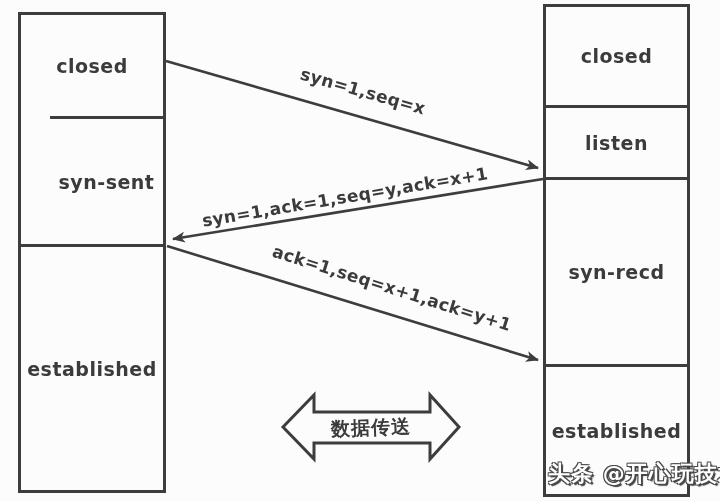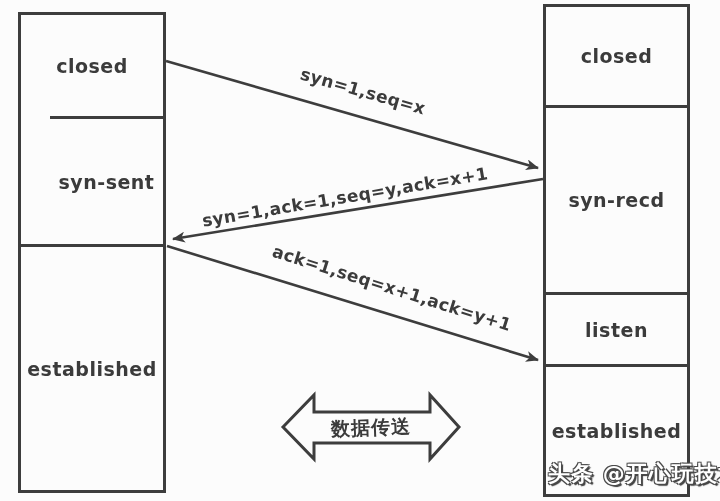--- a/index.html
+++ b/index.html
@@ -107,25 +107,25 @@
     </div>
     <div class="state-cell" style="flex:1;">
       <span class="state-label">established</span>
     </div>
   </div>
 
   <div class="state-column" style="left:543px; top:4px; width:147px; height:493px;">
     <div class="state-cell" style="height:98px;">
       <span class="state-label">closed</span>
     </div>
+    <div class="state-cell" style="height:72px;">
+      <span class="state-label">listen</span>
+    </div>
     <div class="state-cell" style="height:187px;">
       <span class="state-label">syn-recd</span>
-    </div>
-    <div class="state-cell" style="height:72px;">
-      <span class="state-label">listen</span>
     </div>
     <div class="state-cell" style="flex:1;">
       <span class="state-label">established</span>
     </div>
   </div>
 
   <div class="msg-label" style="left:363px; top:91px; transform:translate(-50%,-50%) rotate(16deg);">syn=1,seq=x</div>
 
   <div class="msg-label" style="left:345px; top:197px; transform:translate(-50%,-50%) rotate(-9.5deg);">syn=1,ack=1,seq=y,ack=x+1</div>
 

